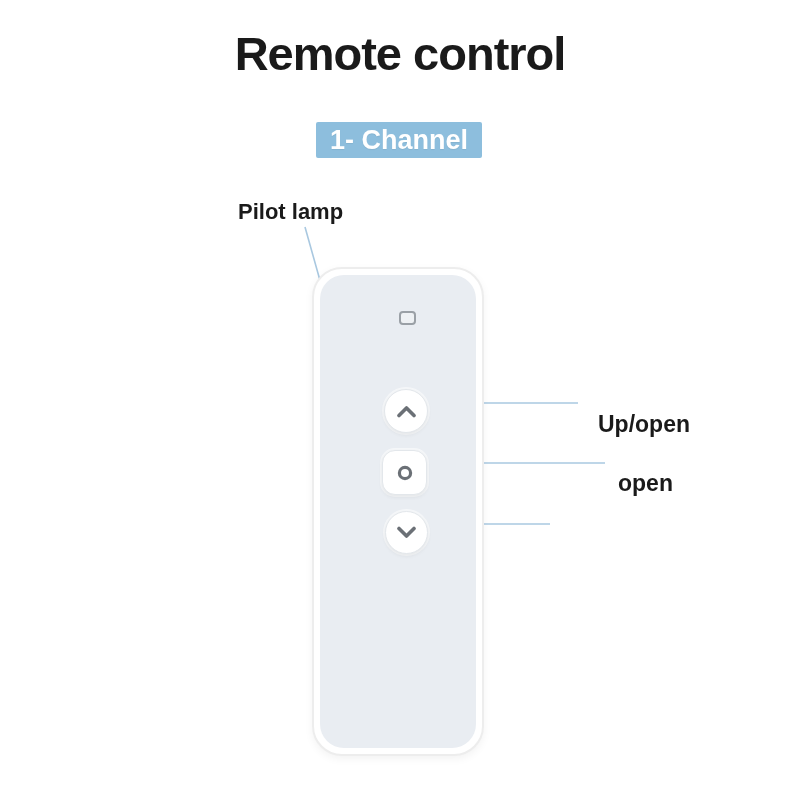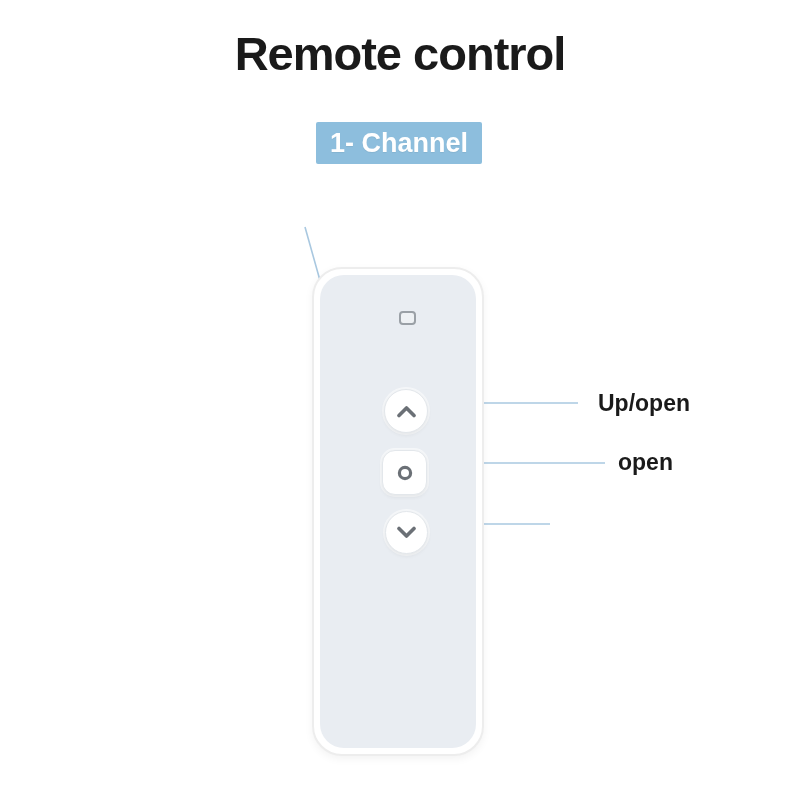--- a/index.html
+++ b/index.html
@@ -32,21 +32,21 @@
     left:0;top:26px;width:100%;
     text-align:center;
     font-size:47px;
     font-weight:800;
     letter-spacing:-1px;
     color:var(--text);
   }
   .badge{
     position:absolute;
     left:316px;top:122px;
-    width:166px;height:42px;
+    width:166px;height:36px;
     background:var(--badge-bg);
     color:var(--badge-text);
     font-size:27px;
     font-weight:700;
     display:flex;align-items:center;justify-content:center;
     border-radius:2px;
     text-shadow:0 1px 1px rgba(0,0,0,0.06);
   }
   .pilot-label{
     position:absolute;
@@ -120,34 +120,36 @@
     fill:none;
     stroke-linecap:round;
     stroke-linejoin:round;
   }
   .side-label{
     position:absolute;
     font-size:23px;
     font-weight:700;
     color:var(--text);
     white-space:nowrap;
+    margin-top:21px;
   }
   .label-up{left:598px;top:390px;}
   .label-stop{left:618px;top:449px;}
   .label-down{left:551px;top:510px;}
 </style>
 </head>
 <body>
 
 <div class="canvas">
 
   <div class="title">Remote control</div>
 
   <div class="badge">1- Channel</div>
 
+  <div class="pilot-label">Pilot lamp</div>
 
   <svg class="leaders" viewBox="0 0 800 800">
     <polyline class="line" points="305,227 328,309 383,309"></polyline>
     <circle class="dot" cx="386.5" cy="309" r="4.3"></circle>
 
     <line class="line" x1="428" y1="403" x2="578" y2="403"></line>
     <circle class="dot" cx="428" cy="403" r="4.3"></circle>
 
     <line class="line" x1="428" y1="463" x2="605" y2="463"></line>
     <circle class="dot" cx="428" cy="463" r="4.3"></circle>

